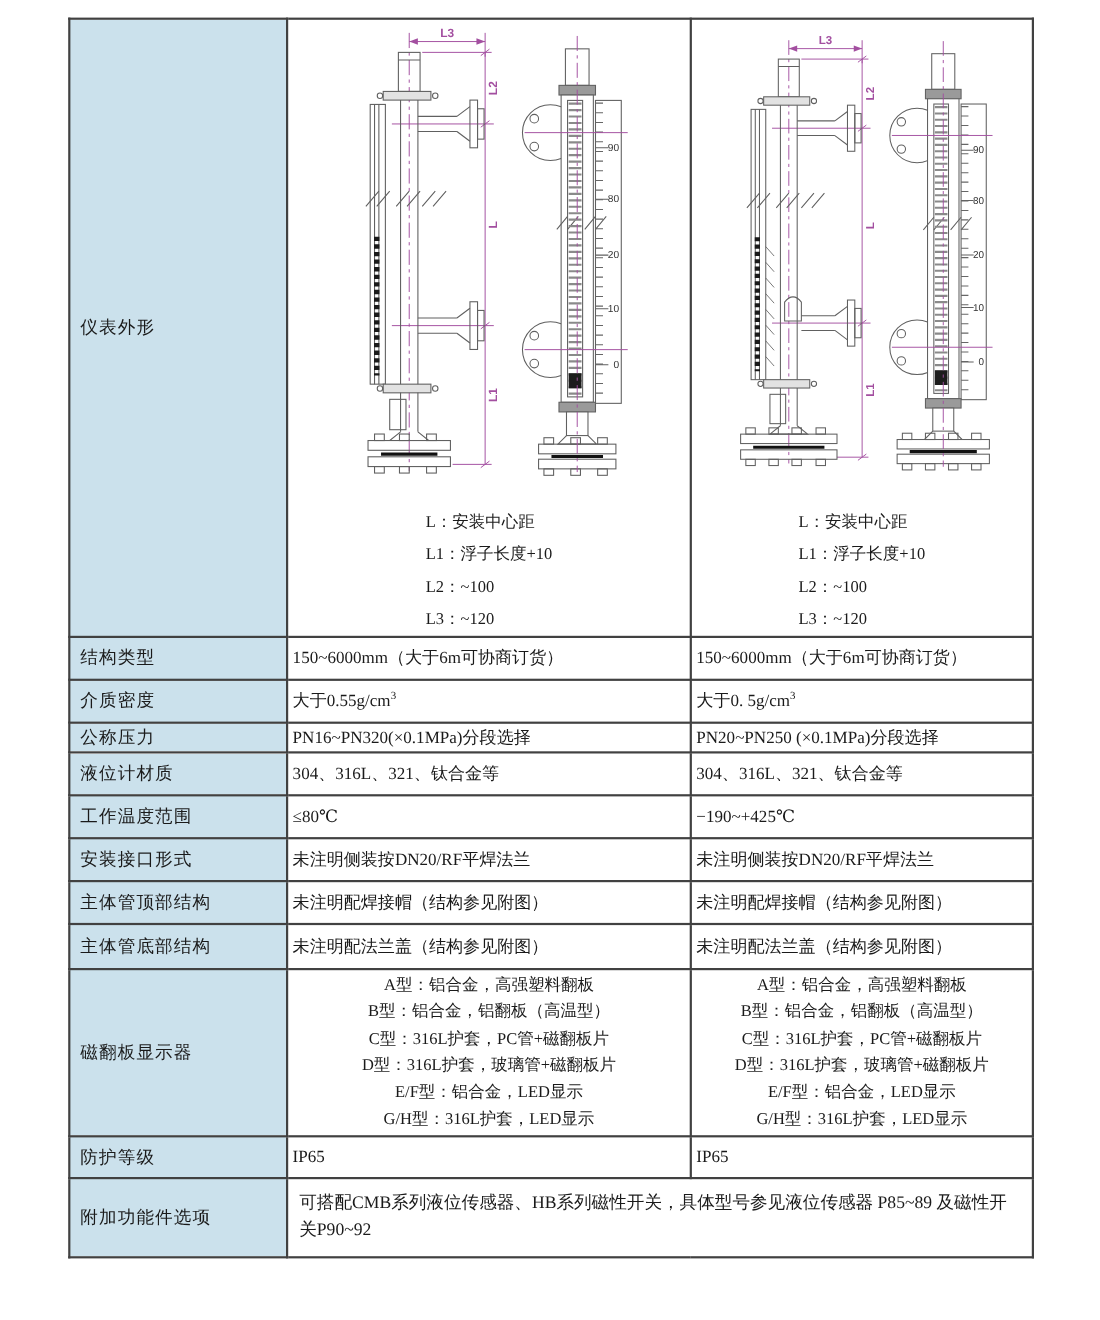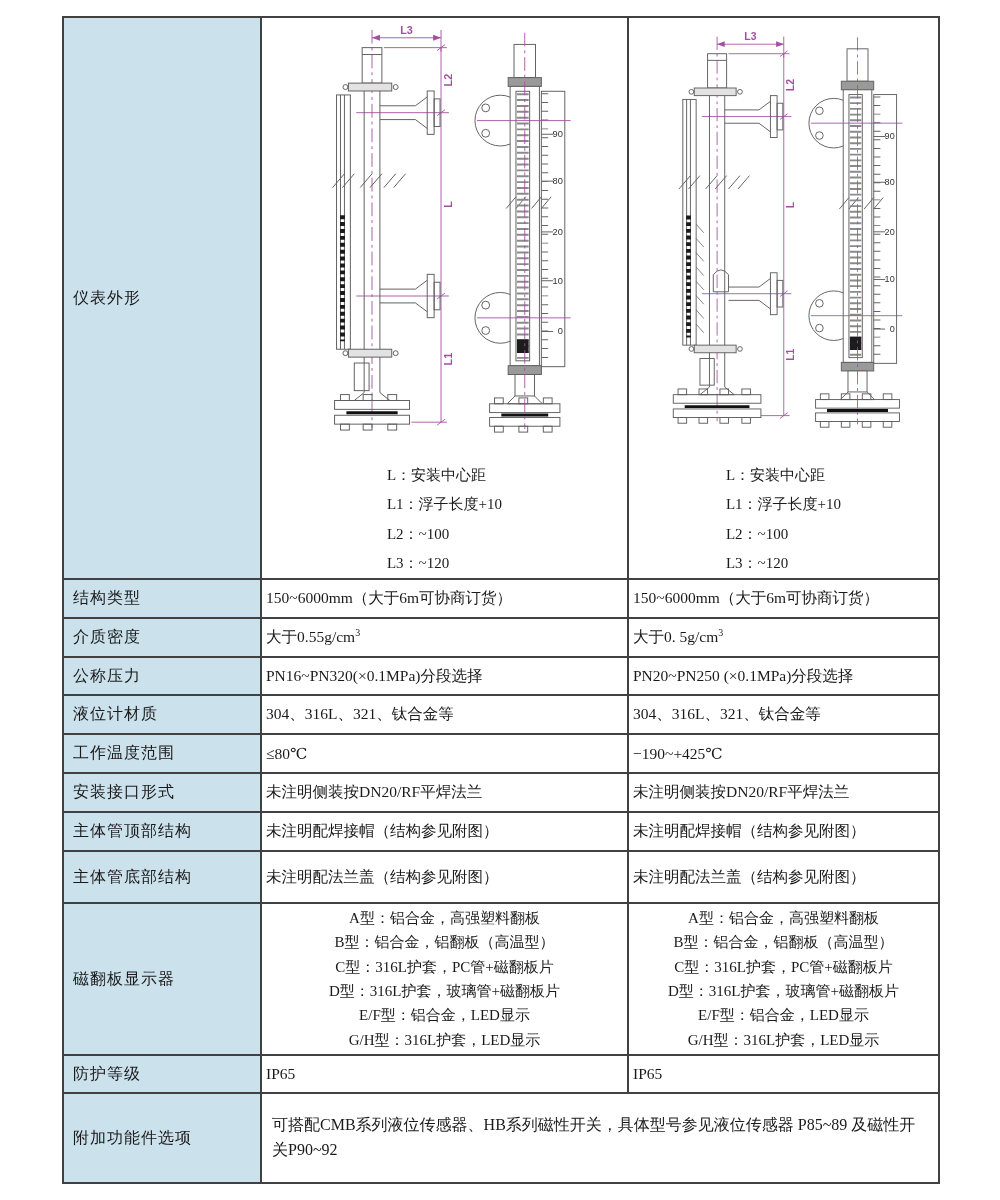--- a/index.html
+++ b/index.html
@@ -307,21 +307,21 @@
 <tr style="height:39px">
   <td class="lbl">结构类型</td>
   <td class="val">150~6000mm（大于6m可协商订货）</td>
   <td class="val">150~6000mm（大于6m可协商订货）</td>
 </tr>
 <tr style="height:39px">
   <td class="lbl">介质密度</td>
   <td class="val"><span>大于0.55g/cm</span><sup>3</sup></td>
   <td class="val"><span>大于0. 5g/cm</span><sup>3</sup></td>
 </tr>
-<tr style="height:38px">
+<tr style="height:27px">
   <td class="lbl">公称压力</td>
   <td class="val">PN16~PN320(×0.1MPa)分段选择</td>
   <td class="val">PN20~PN250 (×0.1MPa)分段选择</td>
 </tr>
 <tr style="height:39px">
   <td class="lbl">液位计材质</td>
   <td class="val">304、316L、321、钛合金等</td>
   <td class="val">304、316L、321、钛合金等</td>
 </tr>
 <tr style="height:39px">
@@ -332,21 +332,21 @@
 <tr style="height:39px">
   <td class="lbl">安装接口形式</td>
   <td class="val">未注明侧装按DN20/RF平焊法兰</td>
   <td class="val">未注明侧装按DN20/RF平焊法兰</td>
 </tr>
 <tr style="height:39px">
   <td class="lbl">主体管顶部结构</td>
   <td class="val">未注明配焊接帽（结构参见附图）</td>
   <td class="val">未注明配焊接帽（结构参见附图）</td>
 </tr>
-<tr style="height:52px">
+<tr style="height:41px">
   <td class="lbl">主体管底部结构</td>
   <td class="val">未注明配法兰盖（结构参见附图）</td>
   <td class="val">未注明配法兰盖（结构参见附图）</td>
 </tr>
 
 <tr style="height:152px">
   <td class="lbl">磁翻板显示器</td>
   <td class="val ind-lines">
     <div>A型：铝合金，高强塑料翻板</div>
     <div>B型：铝合金，铝翻板（高温型）</div>
@@ -364,20 +364,20 @@
     <div>G/H型：316L护套，LED显示</div>
   </td>
 </tr>
 
 <tr style="height:38px">
   <td class="lbl">防护等级</td>
   <td class="val">IP65</td>
   <td class="val">IP65</td>
 </tr>
 
-<tr style="height:90px">
+<tr style="height:72px">
   <td class="lbl">附加功能件选项</td>
   <td class="extra" colspan="2">可搭配CMB系列液位传感器、HB系列磁性开关，具体型号参见液位传感器 P85~89 及磁性开关P90~92</td>
 </tr>
 
 </tbody>
     </table>
 </div>
 
 </body></html>

